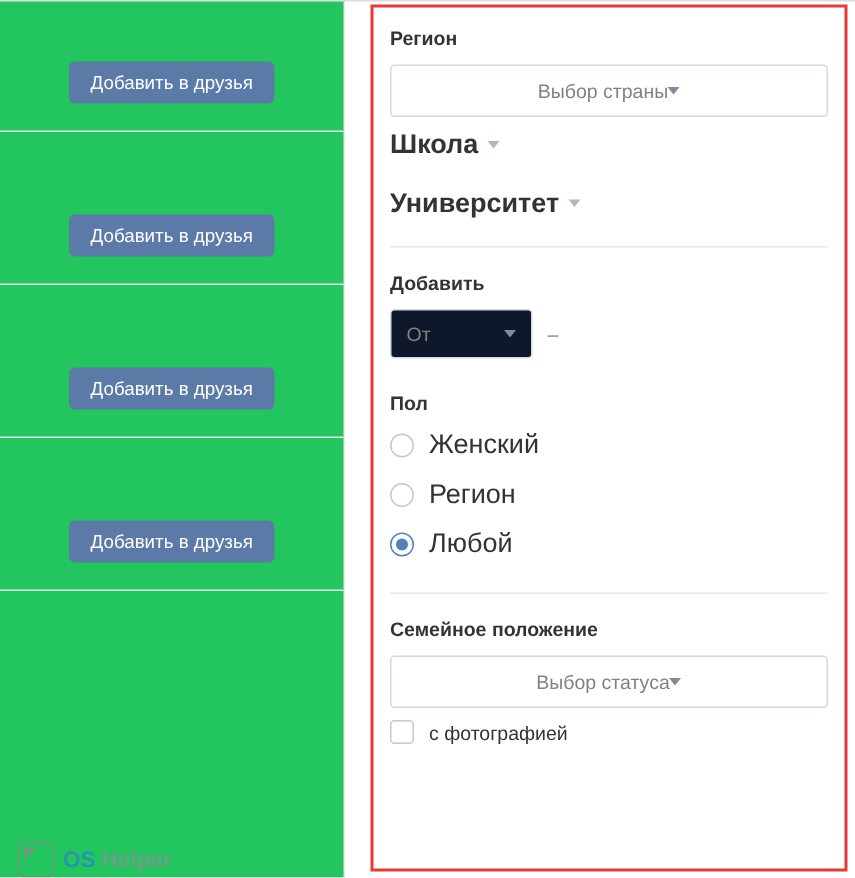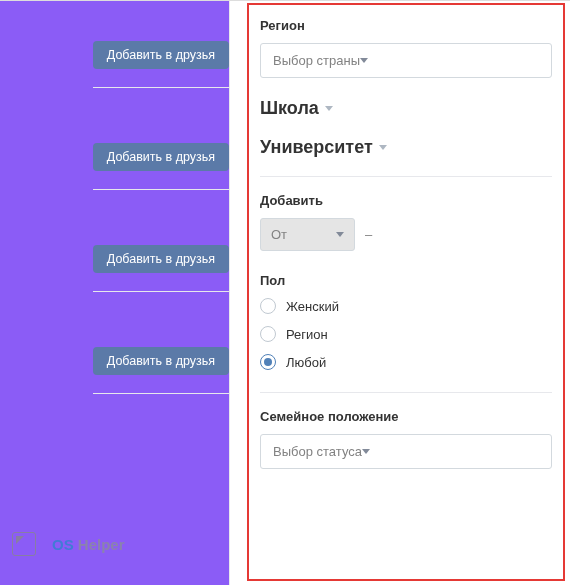--- a/index.html
+++ b/index.html
@@ -1,41 +1,41 @@
 <!DOCTYPE html>
 <html><head>
 <meta charset="utf-8">
 <style>
   * { box-sizing: border-box; margin: 0; padding: 0; font-family: -apple-system, "Helvetica Neue", Arial, sans-serif; }
   body { background: #fff; width: 570px; height: 585px; overflow: hidden; position: relative; }
   .page { display: flex; width: 100%; height: 100%; border-top: 1px solid #ddd; }
-  .left-col { width: 230px; border-right: 1px solid #e7e8ec; background: #8b5cf6; display: flex; flex-direction: column; align-items: flex-end; }
+  .left-col { width: 230px; border-right: 1px solid #e7e8ec; background: #22c55e; display: flex; flex-direction: column; }
   .left-block { border-bottom: 1px solid #e7e8ec; padding: 55px 0 18px 0; display: flex; justify-content: center; }
   .left-block.first { padding-top: 40px; }
   .add-btn { background: #5b7aa8; color: #fff; border: none; border-radius: 4px; font-size: 12.5px; padding: 7px 14px; cursor: pointer; font-weight: 400; }
   .right-wrap { flex: 1; position: relative; padding: 3px 6px 6px 18px; }
   .red-box { position: absolute; border: 2px solid #e53935; top: 2px; left: 17px; right: 5px; bottom: 4px; pointer-events: none; }
   .filters { padding: 14px 12px 0 12px; }
   .section-label { font-size: 13px; font-weight: 700; color: #333; margin-bottom: 10px; display: flex; align-items: center; gap: 5px; }
-  .select-box { border: 1px solid #d3d9de; border-radius: 3px; padding: 9px 12px; font-size: 13px; color: #828282; background: #fff; cursor: pointer; display: flex; justify-content: flex-start; align-items: center; margin-bottom: 20px; }
+  .select-box { border: 1px solid #d3d9de; border-radius: 3px; padding: 9px 12px; font-size: 13px; color: #828282; background: #fff; cursor: pointer; display: flex; justify-content: center; align-items: center; margin-bottom: 8px; }
   .collapsible { font-size: 18px; font-weight: 700; color: #333; margin-bottom: 18px; display: flex; align-items: center; gap: 6px; cursor: pointer; }
   .divider { height: 1px; background: #e7e8ec; margin: 6px 0 16px 0; }
   .age-row { display: flex; align-items: center; gap: 10px; margin-bottom: 22px; }
-  .age-select { border: 1px solid #d3d9de; border-radius: 3px; padding: 8px 10px; font-size: 13px; color: #828282; background: #e5e5e5; cursor: pointer; display: flex; justify-content: space-between; align-items: center; width: 95px; gap: 10px; }
+  .age-select { border: 1px solid #d3d9de; border-radius: 3px; padding: 8px 10px; font-size: 13px; color: #828282; background: #0f172a; cursor: pointer; display: flex; justify-content: space-between; align-items: center; width: 95px; gap: 10px; }
   .dash { color: #828282; font-size: 13px; }
   .radio-group { display: flex; flex-direction: column; gap: 12px; margin-bottom: 22px; }
-  .radio-item { display: flex; align-items: center; gap: 10px; font-size: 13px; color: #333; cursor: pointer; }
+  .radio-item { display: flex; align-items: center; gap: 10px; font-size: 18px; color: #333; cursor: pointer; }
   .radio-circle { width: 16px; height: 16px; border: 1.5px solid #c1c9d1; border-radius: 50%; display: inline-flex; align-items: center; justify-content: center; flex-shrink: 0; }
   .radio-circle.checked { border-color: #5181b8; }
   .radio-dot { width: 8px; height: 8px; background: #5181b8; border-radius: 50%; }
   .checkbox-row { display: flex; align-items: center; gap: 10px; font-size: 13px; color: #333; margin-top: 8px; }
   .checkbox-box { width: 16px; height: 16px; border: 1.5px solid #c1c9d1; border-radius: 3px; flex-shrink: 0; }
   .chevron { width: 0; height: 0; border-left: 4px solid transparent; border-right: 4px solid transparent; border-top: 5px solid #828a99; display: inline-block; }
   .chevron.light { border-top-color: #aeb7c2; }
-  .watermark { position: absolute; left: 12px; bottom: 29px; display: flex; align-items: center; gap: 16px; opacity: 0.75; }
+  .watermark { position: absolute; left: 12px; bottom: 0; display: flex; align-items: center; gap: 6px; opacity: 0.75; }
   .wm-icon { width: 24px; height: 24px; border: 1.5px solid #888; border-radius: 3px; position: relative; }
   .wm-arrow { position: absolute; left: 3px; top: 3px; width: 0; height: 0; border-left: 8px solid #888; border-bottom: 8px solid transparent; transform: rotate(0deg); }
   .wm-text { font-size: 15px; font-weight: 700; color: #8a8f96; }
   .wm-text .os { color: #2986cc; }
 </style>
 </head>
 <body>
 
 <div class="page">
   <div class="left-col">
@@ -103,20 +103,24 @@
       </div>
 
       <div class="divider"></div>
 
       <div class="section-label">Семейное положение</div>
       <div class="select-box">
         <span>Выбор статуса</span>
         <span class="chevron"></span>
       </div>
 
+      <div class="checkbox-row">
+        <span class="checkbox-box"></span>
+        <span>с фотографией</span>
+      </div>
 
     </div>
   </div>
 </div>
 
 <div class="watermark">
   <div class="wm-icon">
       <div class="wm-arrow"></div>
     </div>
   <div class="wm-text"><span class="os">OS</span> <span>Helper</span></div>

